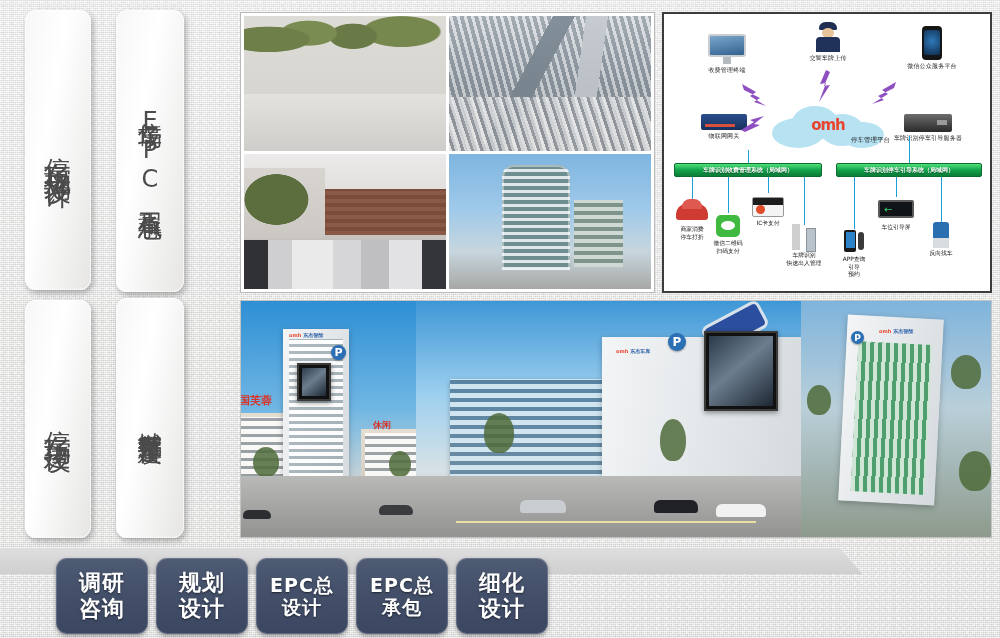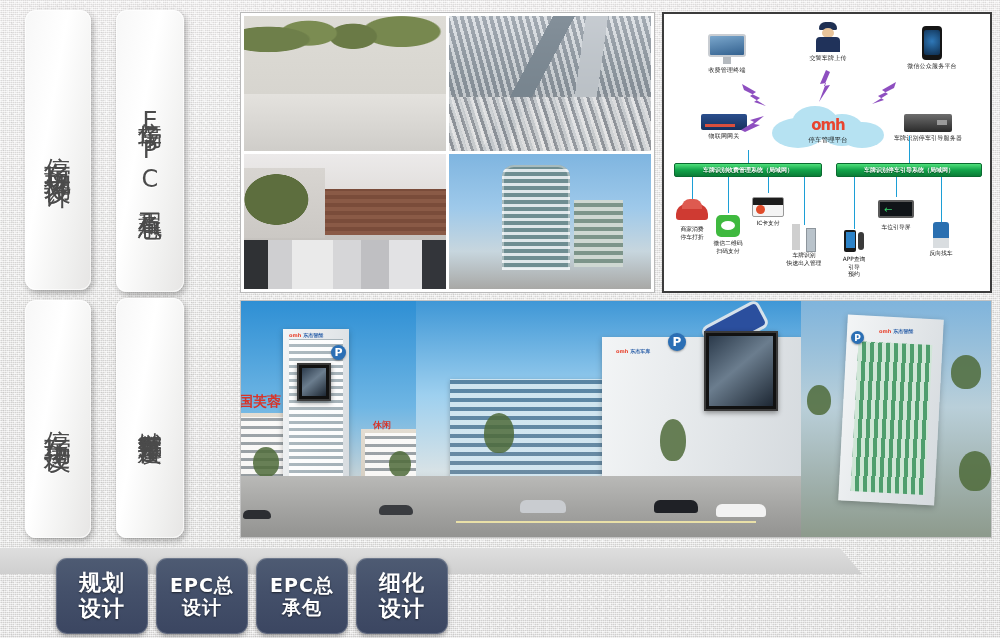--- a/index.html
+++ b/index.html
@@ -198,21 +198,21 @@
   #cloud .c1 { left:0;   top:14px; width:52px; height:30px; }
   #cloud .c2 { left:20px;top:2px;  width:46px; height:34px; }
   #cloud .c3 { left:48px;top:10px; width:44px; height:32px; }
   #cloud .c4 { left:68px;top:18px; width:44px; height:26px; }
   #cloud .logo {
     position:absolute; left:26px; top:12px; width:60px;
     text-align:center; color:#e8442f; font-size:15px; font-weight:700;
     letter-spacing:-1px; font-family:"DejaVu Sans","Liberation Sans",sans-serif;
   }
   #cloud .clabel {
-    position:absolute; left:-6px; top:32px; width:124px; text-align:center;
+    position:absolute; left:-6px; top:32px; width:124px; text-align:right;
     font-size:6.5px; color:#151515;
   }
 
   .bolt { position:absolute; }
   .bolt svg { display:block; }
 
   .sysbar {
     position:absolute; height:14px; border-radius:2px;
     background: linear-gradient(180deg,#4fe07a 0%, #12a44a 50%, #0b7d37 100%);
     border:1px solid #0a6b30;
@@ -532,21 +532,21 @@
     <div class="tower" style="left:42px; top:28px; width:66px; height:178px;">
       <div class="stripes"></div>
     </div>
     <div class="brand" style="left:46px; top:30px; font-size:7px;">
       <span style="color:#e8442f">omh</span><span>东杰智能</span>
     </div>
     <div class="pbadge" style="left:90px; top:44px; width:15px; height:15px; font-size:11px;">P</div>
     <div class="billboard" style="left:56px; top:62px; width:34px; height:38px;">
         <i></i>
       </div>
-    <div class="cn-red" style="left:-2px; top:92px; font-size:14px;">国芙蓉</div>
+    <div class="cn-red" style="left:-2px; top:92px; font-size:11px;">国芙蓉</div>
     <div class="cn-red" style="left:132px; top:118px; font-size:9px;">休闲</div>
     <div class="tree" style="left:12px; top:146px; width:26px; height:30px;"></div>
     <div class="tree" style="left:148px; top:150px; width:22px; height:26px;"></div>
     <div class="ground"></div>
     <div class="carlow" style="left:138px; bottom:22px; width:34px; height:10px; background:#3a3c40;"></div>
     <div class="carlow" style="left:2px; bottom:18px; width:28px; height:9px; background:#2c2e32;"></div>
   </div>
 
   <div class="rend r2">
     <div class="glassblock" style="left:34px; top:78px; width:186px; height:104px;"></div>
@@ -580,20 +580,24 @@
     <div class="tree" style="left:150px; top:54px; width:30px; height:34px;"></div>
     <div class="tree" style="left:158px; top:150px; width:32px; height:40px;"></div>
   </div>
 
 </div>
 
 <div id="ribbon"></div>
 
 <div id="steps">
   <div class="step">
+    <span>调研</span>
+    <span class="l2">咨询</span>
+  </div>
+  <div class="step">
     <span>规划</span>
     <span class="l2">设计</span>
   </div>
   <div class="step latin">
     <span>EPC总</span>
     <span class="l2">设计</span>
   </div>
   <div class="step latin">
     <span>EPC总</span>
     <span class="l2">承包</span>

